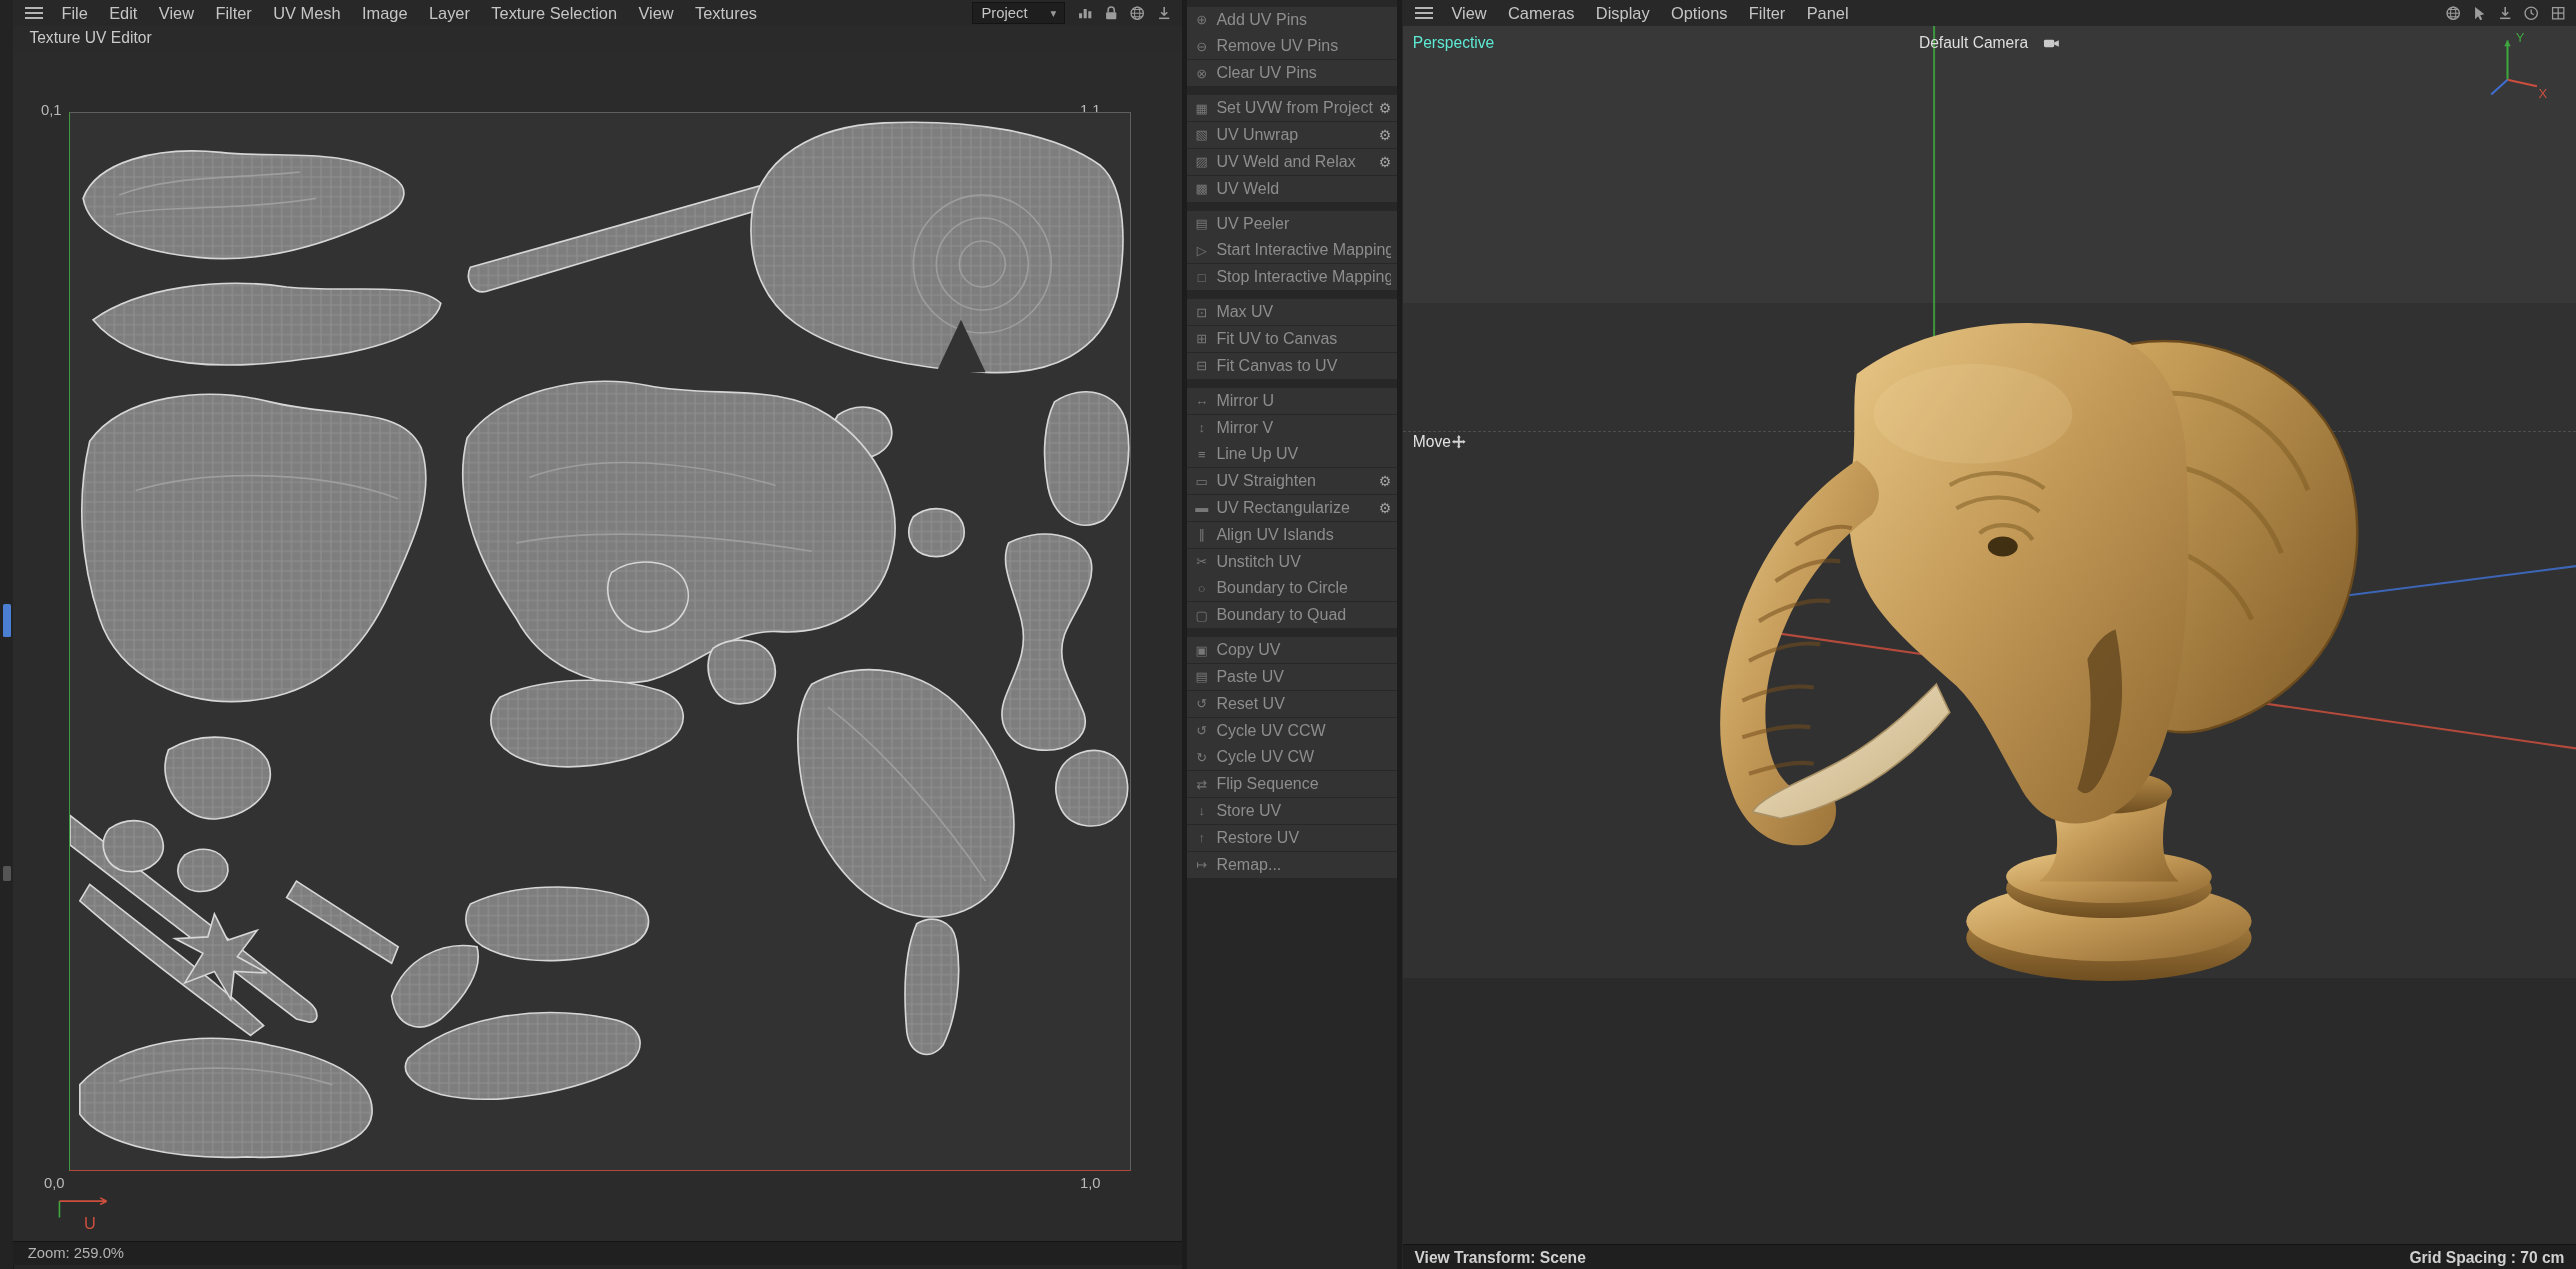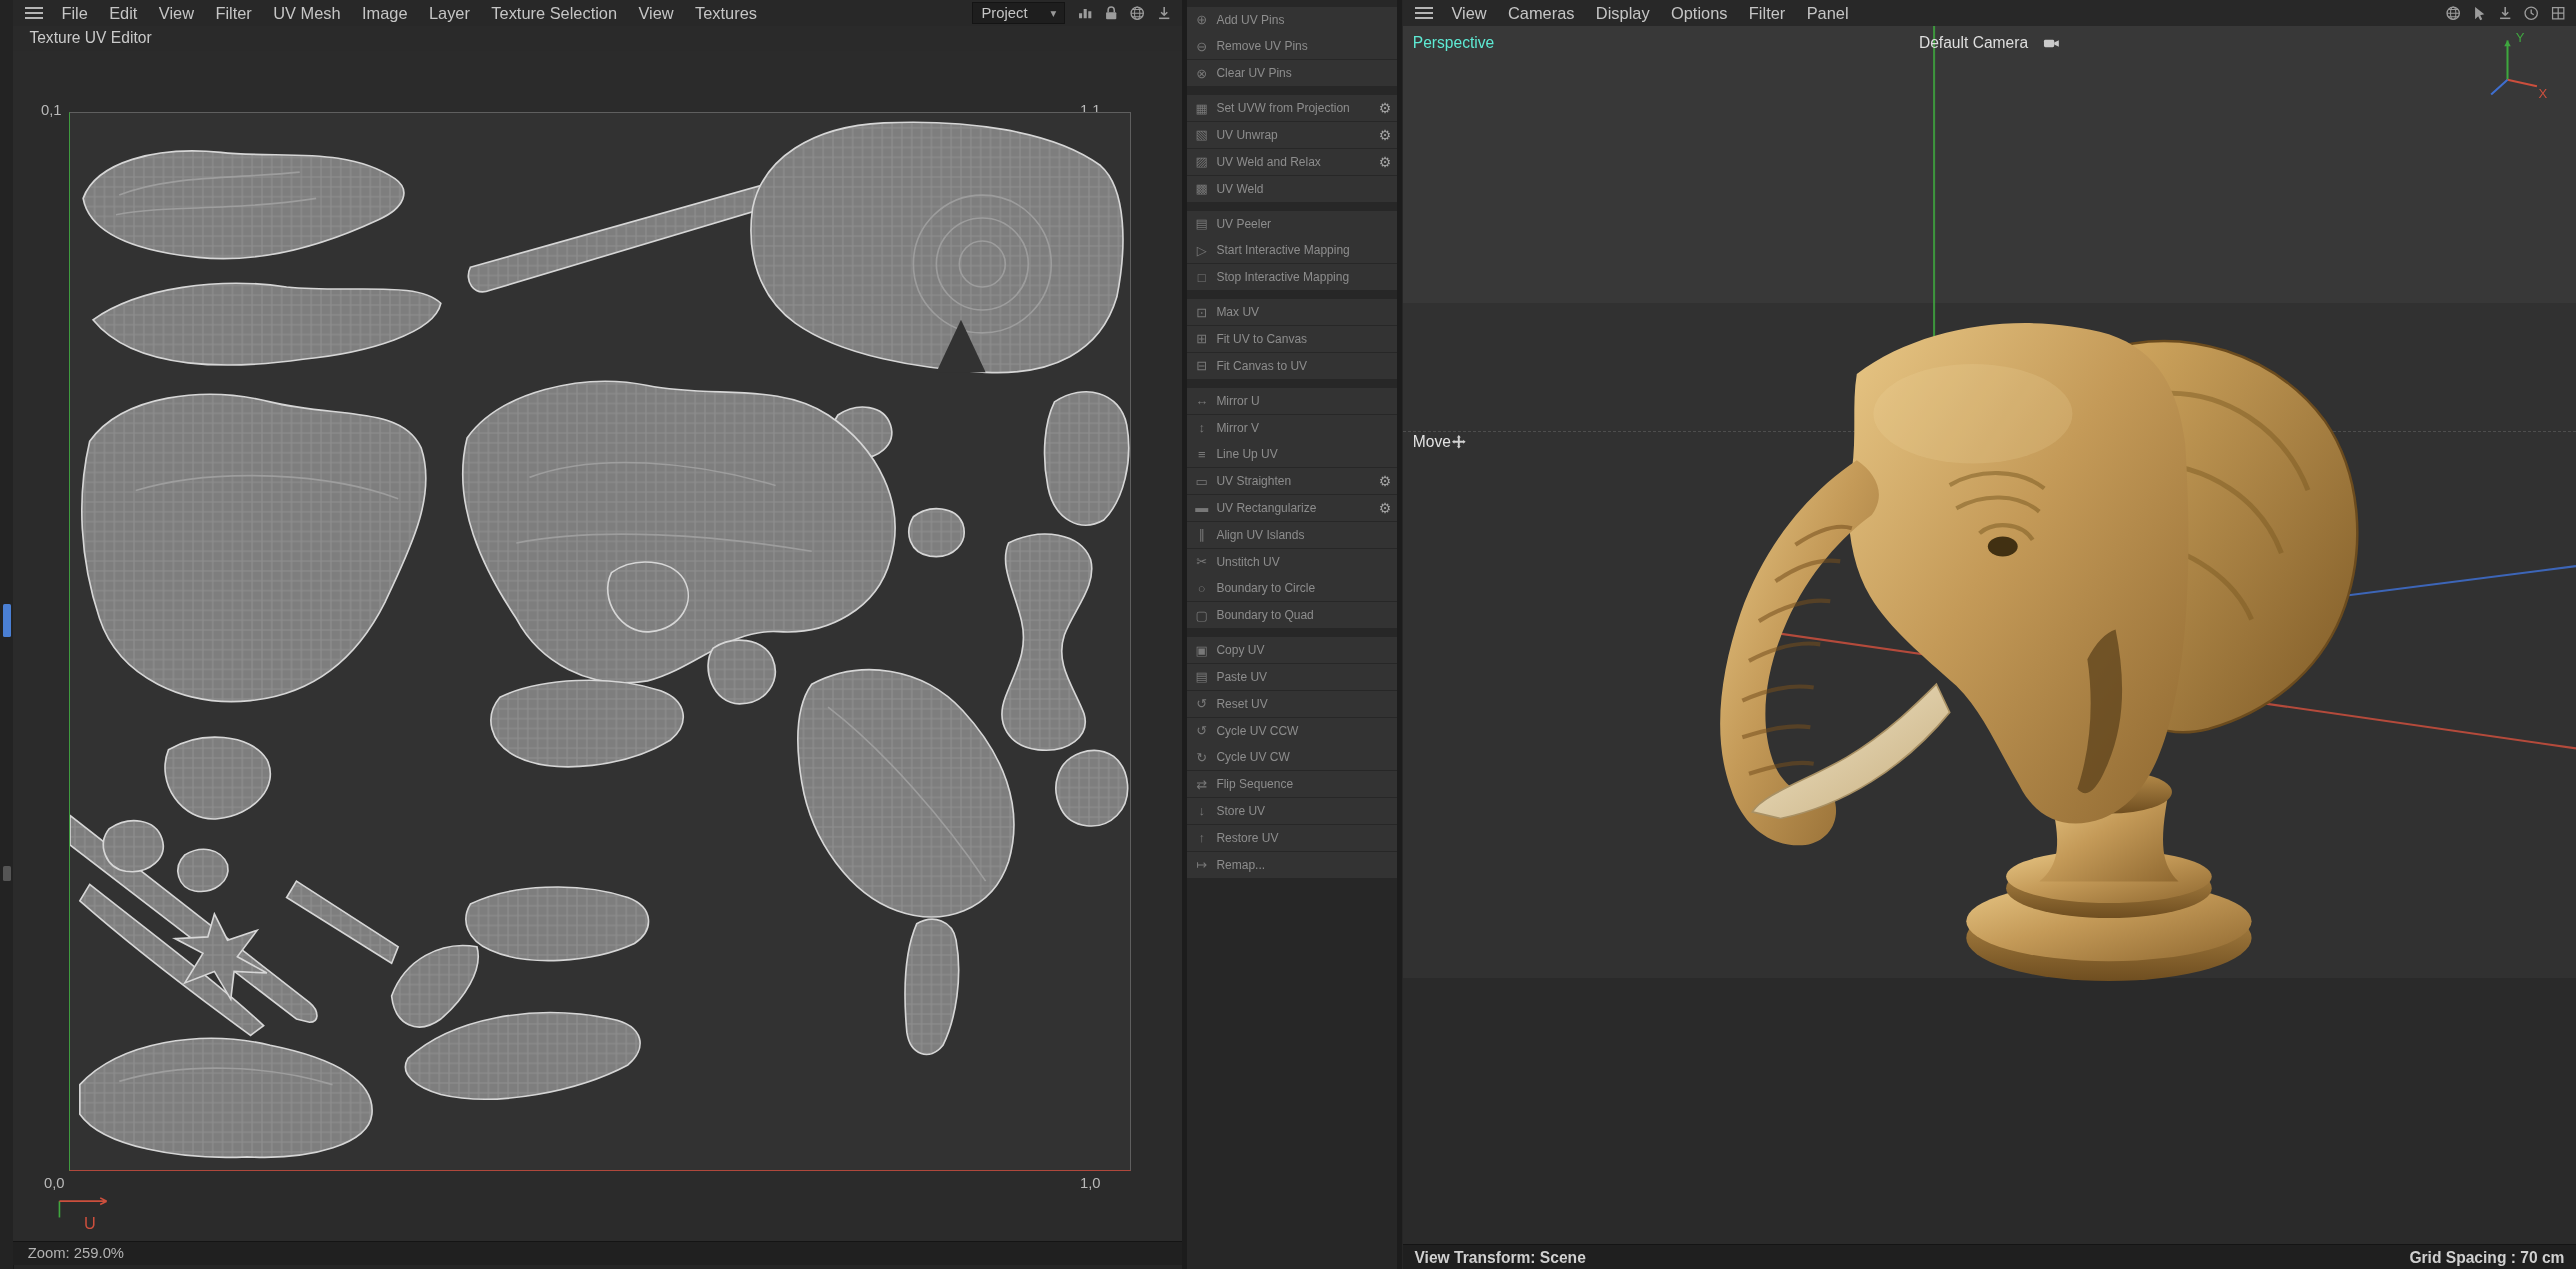--- a/index.html
+++ b/index.html
@@ -45,21 +45,21 @@
   
   .divider-v{position:absolute;top:0;bottom:0;width:4.9px;background:#1c1c1c;}
   .divider-v.d1{left:1182px;}
   .divider-v.d2{left:1397px;}
 
   
   .uv-menu{position:absolute;left:1187px;top:0;width:210px;height:1270px;background:#272727;box-sizing:border-box;padding-top:6.6px;}
   .uv-group{margin-bottom:9px;}
   .uv-item{height:26px;margin-bottom:0.8px;background:#333;display:flex;align-items:center;padding:0 5.7px;gap:5.7px;}
   .uv-ic{width:18px;flex:0 0 auto;text-align:center;color:#787878;font-size:13px;}
-  .uv-label{flex:1;color:#8d8d8d;font-size:12px;white-space:nowrap;overflow:hidden;}
+  .uv-label{flex:1;color:#8d8d8d;font-size:16px;white-space:nowrap;overflow:hidden;}
   .uv-gear{color:#a2a2a2;font-size:14px;flex:0 0 auto;}
 
   
   .vp{position:absolute;left:1403px;top:0;width:1173px;height:1270px;background:#303030;overflow:hidden;}
   .vp-area{position:absolute;top:26px;left:0;right:0;bottom:24.6px;background:#313131;overflow:hidden;}
   .vz-top{position:absolute;top:0;left:0;right:0;height:277px;background:#383838;}
   .vz-bottom{position:absolute;top:952px;left:0;right:0;bottom:0;background:#2a2a2a;}
   .horizon{position:absolute;left:0;right:0;top:405px;border-top:1.6px dashed #5c5c5c;opacity:.65;}
   .axes-svg{position:absolute;left:0;top:0;width:1173px;height:1219px;}
   .elephant{position:absolute;left:205px;top:271px;width:763px;height:698px;}

